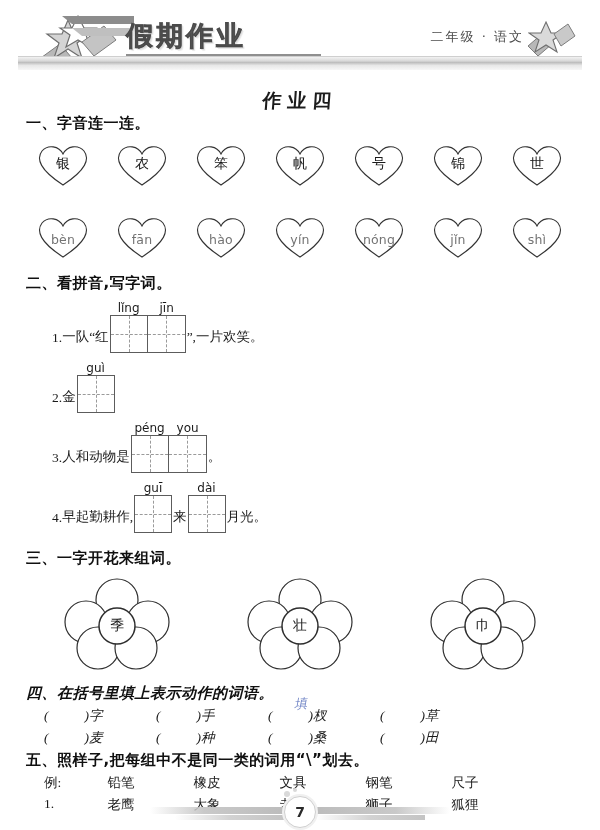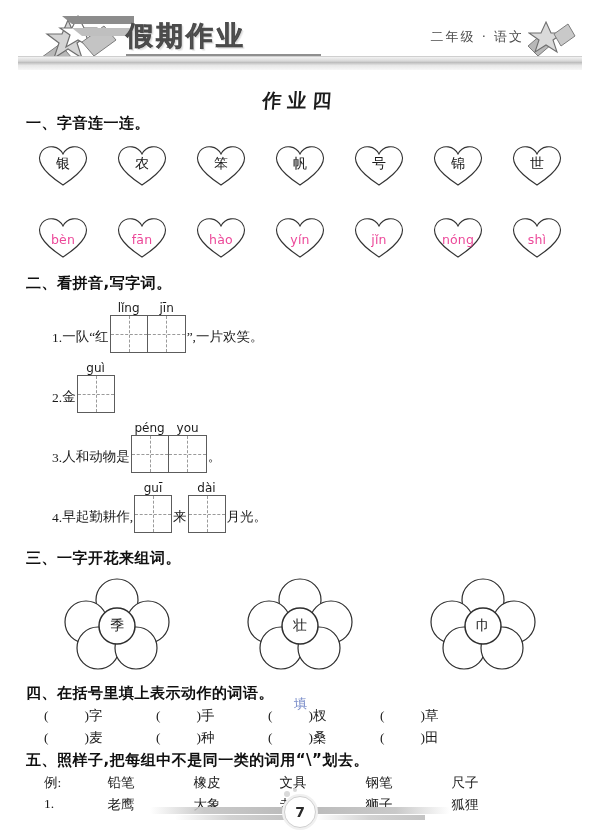--- a/index.html
+++ b/index.html
@@ -133,21 +133,21 @@
     position: relative;
     font-size: 14px;
     font-family: "Liberation Serif", serif;
     color: #1a1a1a;
     margin-top: -3px;
   }
   .heart .py {
     position: relative;
     font-size: 12.5px;
     font-family: "DejaVu Sans", sans-serif;
-    color: #ec4899;
+    color: #737373;
     margin-top: 4px;
     letter-spacing: 0.2px;
   }
 
   
   .sec2 { margin-top: 14px; }
   .q-line {
     display: flex;
     align-items: flex-end;
     margin-top: 8px;
@@ -226,21 +226,21 @@
     left: 0; right: 0;
     top: 50%;
     transform: translateY(-50%);
     text-align: center;
     font-size: 14px;
     font-family: "Liberation Serif", serif;
     color: #1a1a1a;
   }
 
   
-  .sec4 { margin-top: 14px; }
+  .sec4 { margin-top: 14px; font-style: italic; }
   .paren-row {
     display: flex;
     padding-left: 18px;
     margin-top: 4px;
     font-family: "Liberation Serif", serif;
     font-size: 13.5px;
   }
   .paren-item {
     width: 112px;
     white-space: nowrap;
@@ -426,27 +426,27 @@
         <div class="heart">
           <svg width="62" height="46" viewBox="0 0 62 46">
               <path d="M31 43 C8 28 4 17 10 9 C16 2 27 4 31 12 C35 4 46 2 52 9 C58 17 54 28 31 43 Z" fill="#fff" stroke="#333" stroke-width="1.1"></path>
             </svg>
           <span class="py">yín</span>
         </div>
         <div class="heart">
           <svg width="62" height="46" viewBox="0 0 62 46">
               <path d="M31 43 C8 28 4 17 10 9 C16 2 27 4 31 12 C35 4 46 2 52 9 C58 17 54 28 31 43 Z" fill="#fff" stroke="#333" stroke-width="1.1"></path>
             </svg>
+          <span class="py">nóng</span>
+        </div>
+        <div class="heart">
+          <svg width="62" height="46" viewBox="0 0 62 46">
+              <path d="M31 43 C8 28 4 17 10 9 C16 2 27 4 31 12 C35 4 46 2 52 9 C58 17 54 28 31 43 Z" fill="#fff" stroke="#333" stroke-width="1.1"></path>
+            </svg>
           <span class="py">jǐn</span>
-        </div>
-        <div class="heart">
-          <svg width="62" height="46" viewBox="0 0 62 46">
-              <path d="M31 43 C8 28 4 17 10 9 C16 2 27 4 31 12 C35 4 46 2 52 9 C58 17 54 28 31 43 Z" fill="#fff" stroke="#333" stroke-width="1.1"></path>
-            </svg>
-          <span class="py">nóng</span>
         </div>
         <div class="heart">
           <svg width="62" height="46" viewBox="0 0 62 46">
               <path d="M31 43 C8 28 4 17 10 9 C16 2 27 4 31 12 C35 4 46 2 52 9 C58 17 54 28 31 43 Z" fill="#fff" stroke="#333" stroke-width="1.1"></path>
             </svg>
           <span class="py">shì</span>
         </div>
       </div>
     </div>
 

